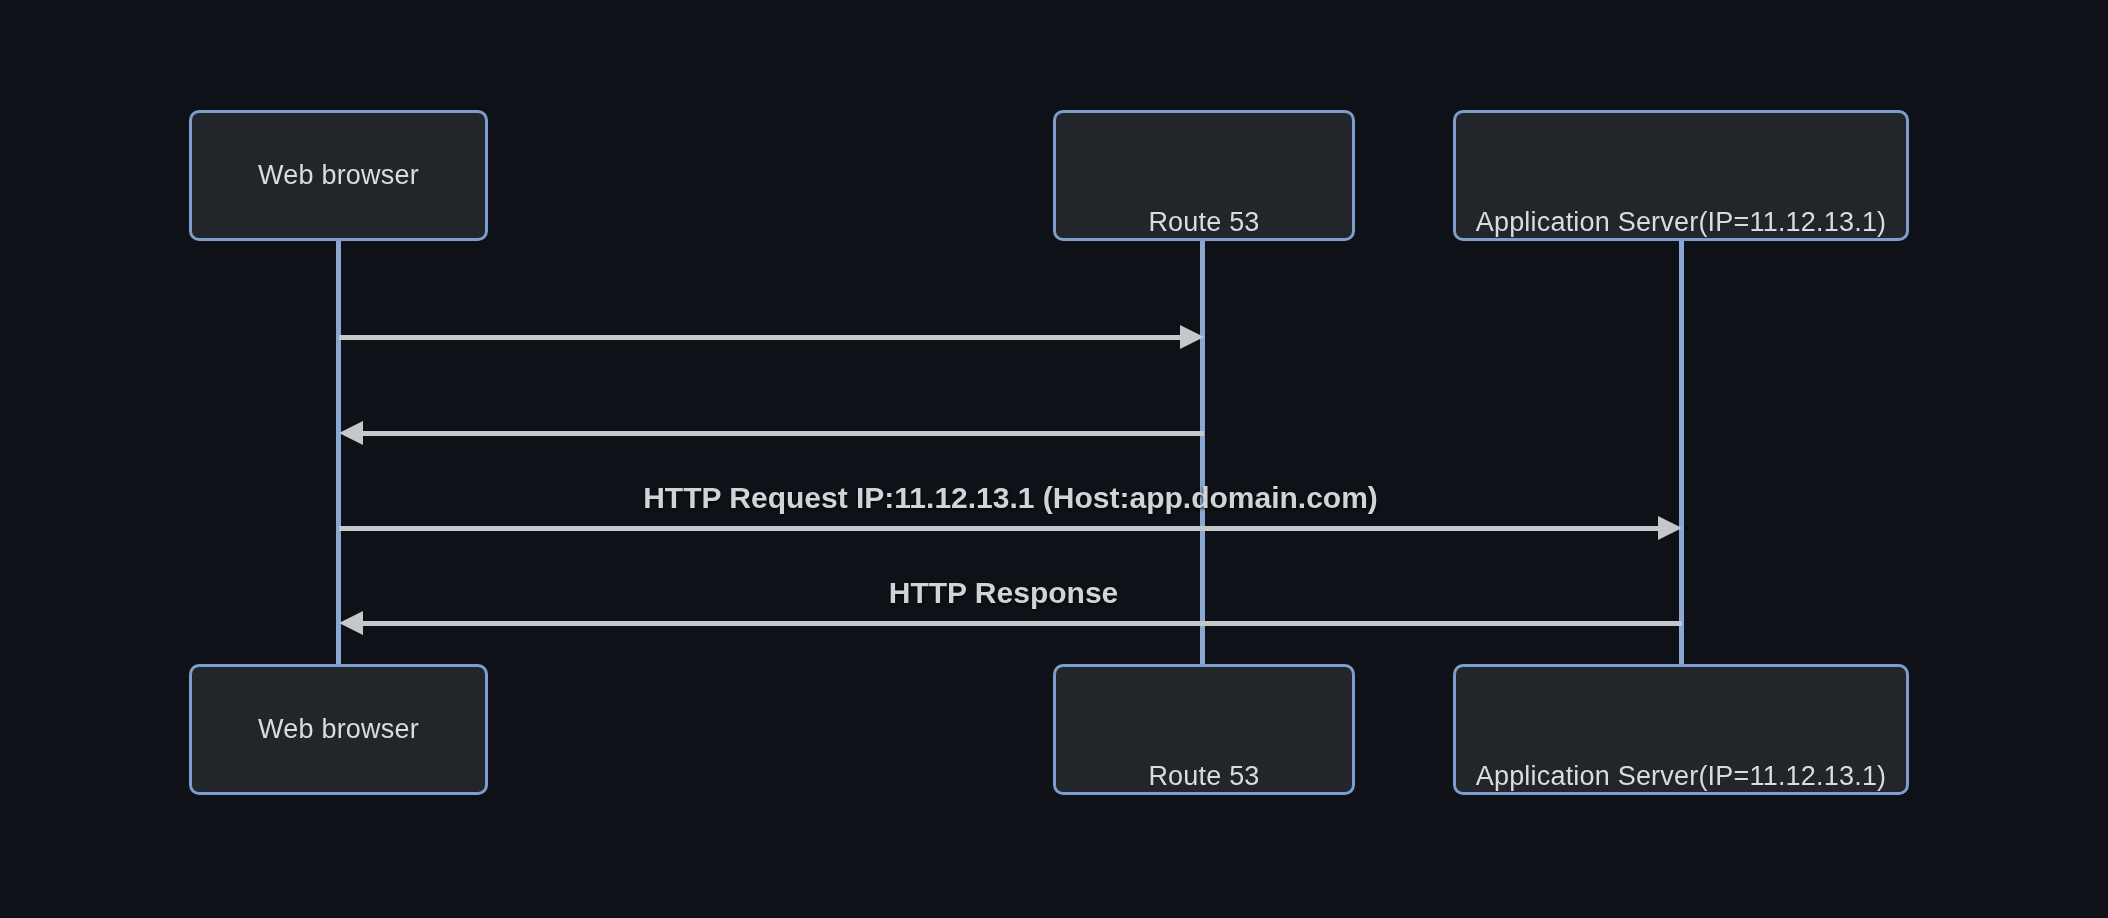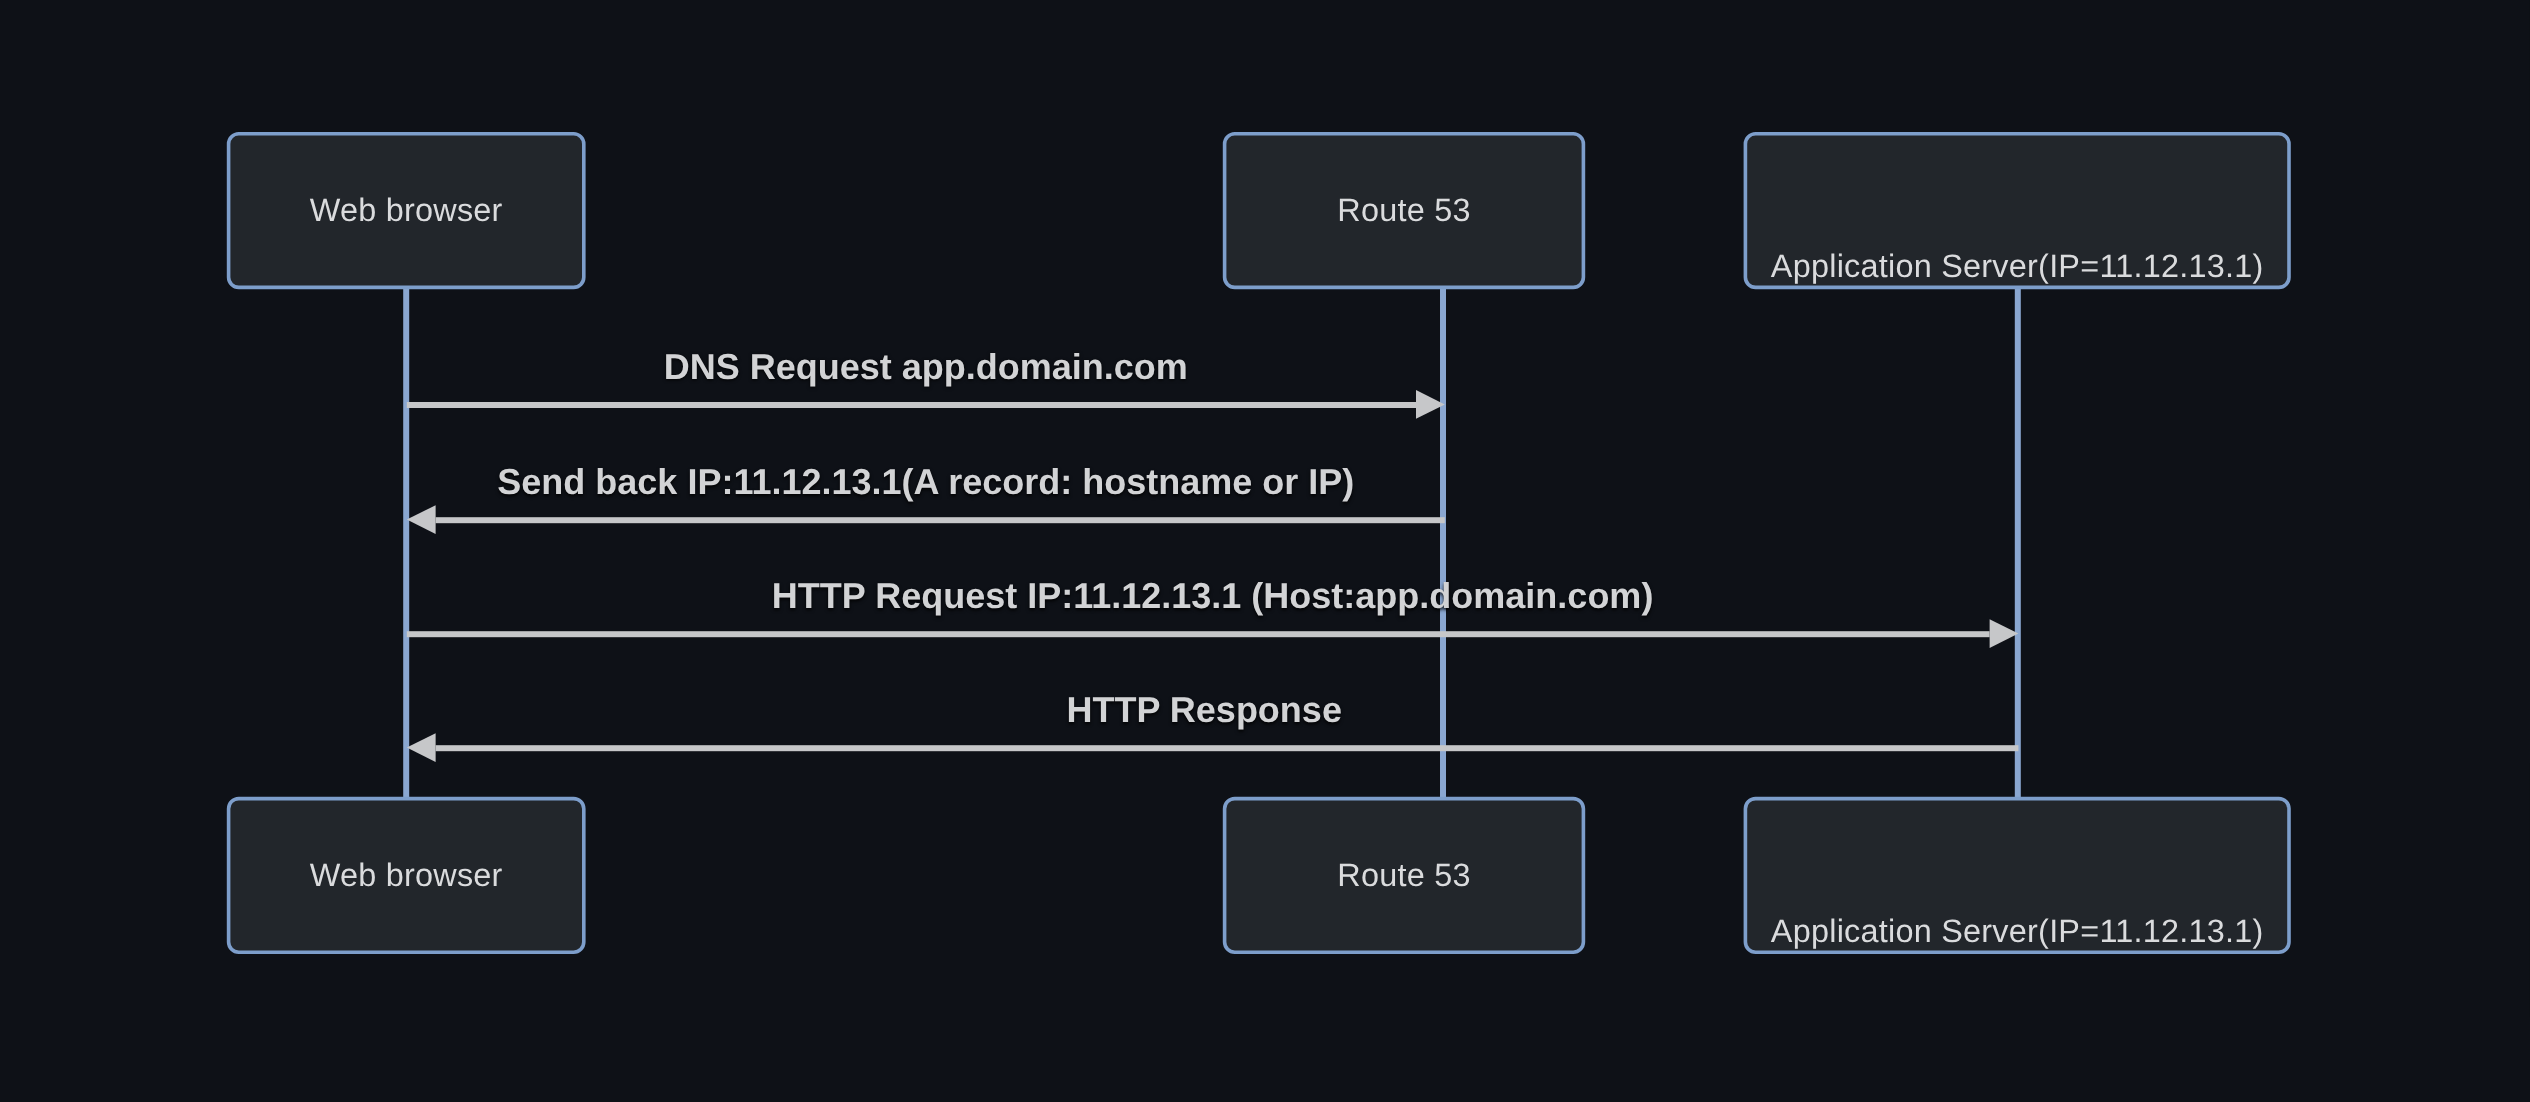--- a/index.html
+++ b/index.html
@@ -37,21 +37,21 @@
     background: var(--actor-fill, #22262b);
     border: 3px solid var(--actor-border, #7d9ecb);
     border-radius: 10px;
     display: flex;
     align-items: center;
     justify-content: center;
   }
   .actor.top    { top: 110px; }
   .actor.bottom { top: 664px; }
   .a0 { left: 189px;  width: 299px; }
-  .a1 { left: 1019px; width: 302px; }
+  .a1 { left: 1053px; width: 302px; align-items: flex-end; }
   .a2 { left: 1453px; width: 456px; align-items: flex-end; }
   .actor-label {
     color: var(--actor-text, #dadbdd);
     font-size: 27px;
     letter-spacing: 0.2px;
     white-space: nowrap;
   }
 
   
   .msg-label {
@@ -118,25 +118,23 @@
   <div class="actor bottom a0">
     <span class="actor-label">Web browser</span>
   </div>
   <div class="actor bottom a1">
     <span class="actor-label">Route 53</span>
   </div>
   <div class="actor bottom a2">
     <span class="actor-label">Application Server(IP=11.12.13.1)</span>
   </div>
 
-  <div class="msg-label ml-0">DNS Request app.domain.com</div>
   <div class="msg-line li-0"></div>
   <div class="arrow-head right ah-0"></div>
 
-  <div class="msg-label ml-1">Send back IP:11.12.13.1(A record: hostname or IP)</div>
   <div class="msg-line li-1"></div>
   <div class="arrow-head left ah-1"></div>
 
   <div class="msg-label ml-2">HTTP Request IP:11.12.13.1 (Host:app.domain.com)</div>
   <div class="msg-line li-2"></div>
   <div class="arrow-head right ah-2"></div>
 
   <div class="msg-label ml-3">HTTP Response</div>
   <div class="msg-line li-3"></div>
   <div class="arrow-head left ah-3"></div>

